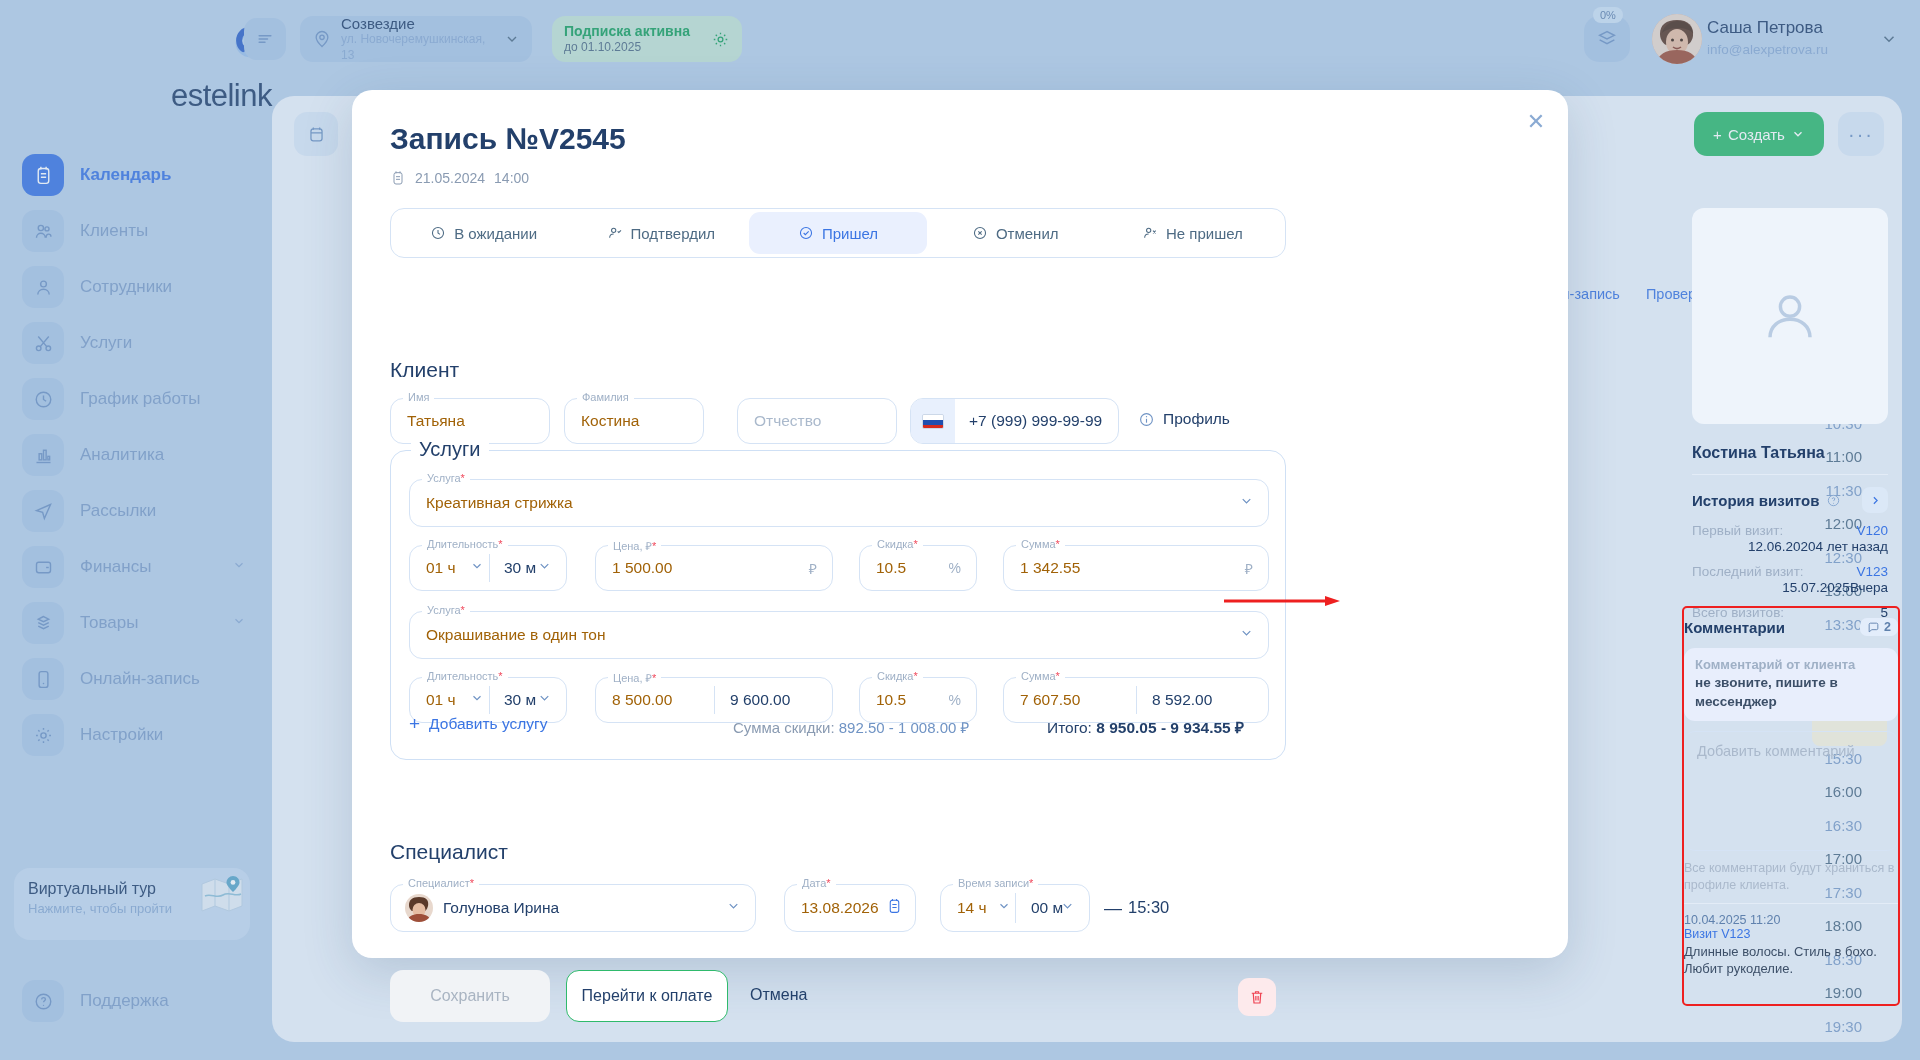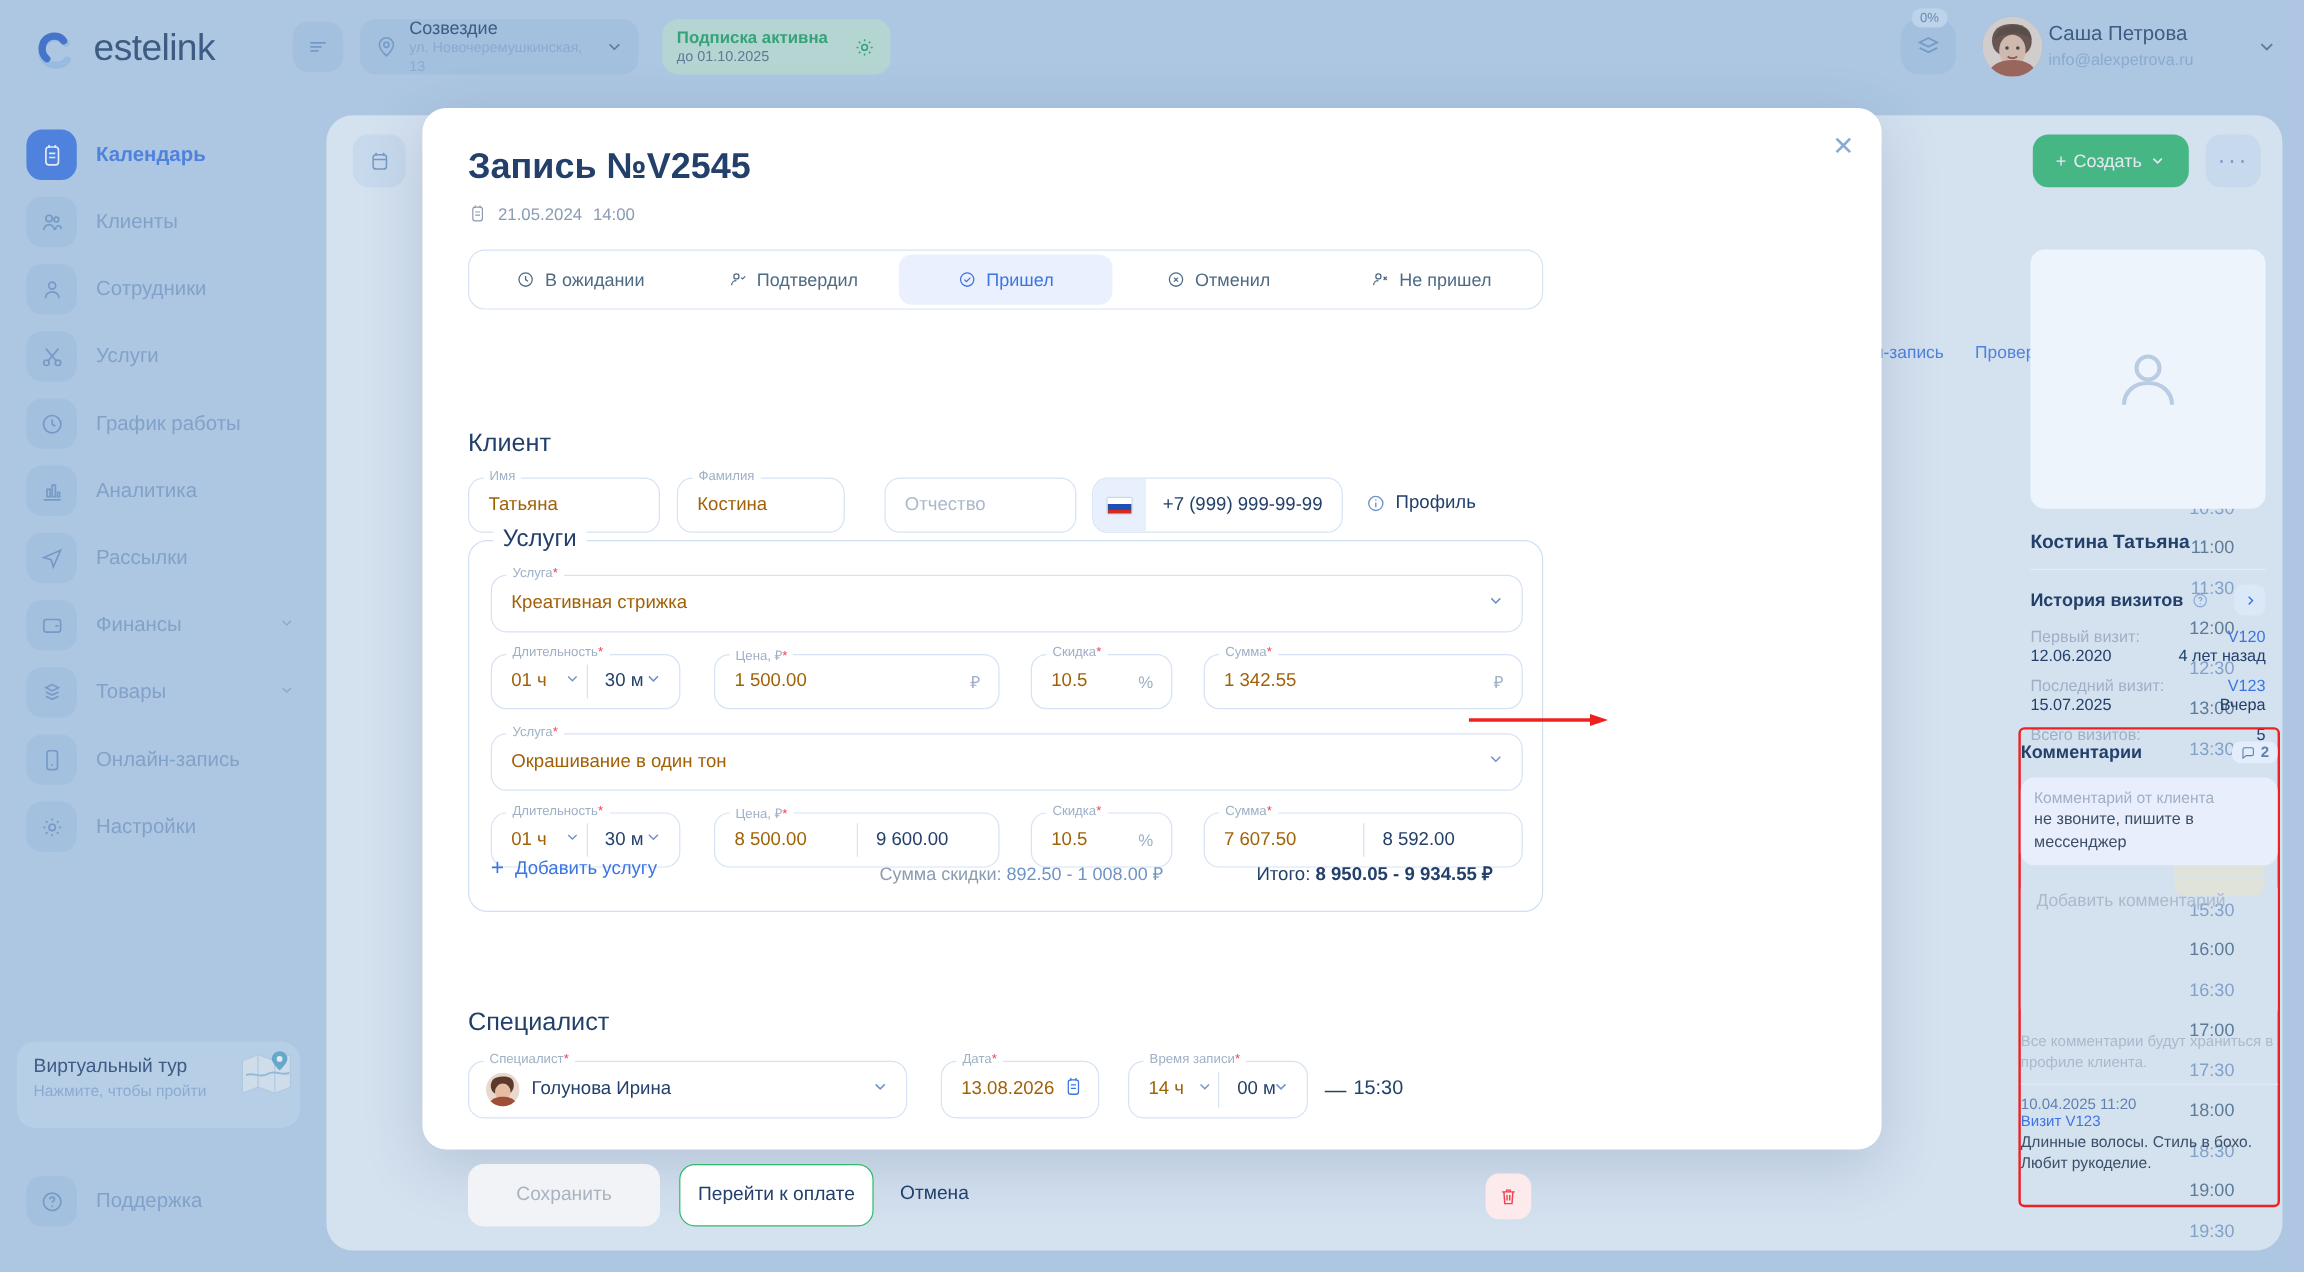--- a/index.html
+++ b/index.html
@@ -8,21 +8,21 @@
     font-family: "Liberation Sans", sans-serif;
     background: #b9d0ea; overflow: hidden;
   }
   body { position: relative; }
 
   
   .sidebar {
     position: absolute; left: 0; top: 0; width: 272px; height: 1060px;
     background: #b9d0ea;
   }
-  .logo-row { display: flex; align-items: flex-start; gap: 10px; padding: 22px 0 0 22px; }
+  .logo-row { display: flex; align-items: flex-end; gap: 10px; padding: 22px 0 0 22px; flex-direction: column; }
   .logo-mark { width: 46px; height: 46px; position: relative; }
   .logo-text { font-size: 31px; color: #23406b; letter-spacing: -0.5px; font-weight: 400; }
 
   .nav { margin-top: 38px; }
   .nav-item {
     display: flex; align-items: center; gap: 16px;
     height: 46px; margin: 0 0 10px 22px; cursor: pointer; position: relative;
   }
   .nav-ico {
     width: 42px; height: 42px; border-radius: 13px;
@@ -182,30 +182,30 @@
   .rp { position:absolute; left:1340px; top:118px; width:196px; }
   .rp-photo { width:196px; height:216px; background:#eef4fb; border-radius:12px; display:flex; align-items:center; justify-content:center;}
   .rp-name { margin-top:20px; font-size:16px; color:#23406b; font-weight:700; }
   .rp-hr { margin-top:12px; border-top:1px solid #e3ecf7; }
   .rp-hdr { margin-top:12px; display:flex; align-items:center; gap:7px; font-size:15px; color:#23406b; font-weight:700;}
   .rp-next { margin-left:auto; width:26px; height:26px; border-radius:8px; background:#dbe8f7;
     display:flex; align-items:center; justify-content:center; cursor:pointer; }
   .rp-kv { display:flex; justify-content:space-between; margin-top:10px; font-size:13.5px; }
   .rp-k { color:#9fb0c6; }
   .rp-v { color:#3b75e3; }
-  .rp-kv2 { display:flex; justify-content:space-between; font-size:13.5px; color:#23406b; margin-top:1px; }
+  .rp-kv2 { display:flex; justify-content:flex-end; font-size:13.5px; color:#23406b; margin-top:1px; }
 
   .comments-box {
     position:absolute; left:1330px; top:516px; width:218px; height:400px;
     border:2px solid #ee2020; border-radius:5px; padding:10px 0;
   }
   .cm-hdr { display:flex; align-items:center; font-size:15px; color:#23406b; font-weight:700; }
   .cm-badge { margin-left:auto; background:#e3edfb; color:#5f81ad; font-size:12.5px; border-radius:7px;
     padding:2px 7px; display:flex; align-items:center; gap:4px; }
-  .cm-client { margin-top:12px; background:#e8eefc; border-radius:11px; padding:9px 11px; }
+  .cm-client { margin-top:12px; background:#e8eefc; border-radius:11px; padding:9px 11px;font-weight:bold; }
   .cm-client-lab { font-size:13px; color:#9fb0c6; }
   .cm-client-txt { font-size:13.5px; color:#3c4f68; line-height:1.4; margin-top:2px; }
   .cm-input { margin-top:10px; height:120px; border:1px solid #d5e3f5; border-radius:11px; padding:10px 12px;
     font-size:14.5px; color:#aab9cc; line-height:1.35; cursor:text; }
   .cm-note { margin-top:9px; font-size:12.5px; color:#aab9cc; line-height:1.35; }
   .cm-hr { margin-top:9px; border-top:1px solid #e3ecf7; }
   .cm-when { margin-top:9px; font-size:12.5px; color:#5f81ad; }
   .cm-visit { font-size:12.5px; color:#3b75e3; }
   .cm-body { margin-top:2px; font-size:13px; color:#3c4f68; line-height:1.35; }
 

